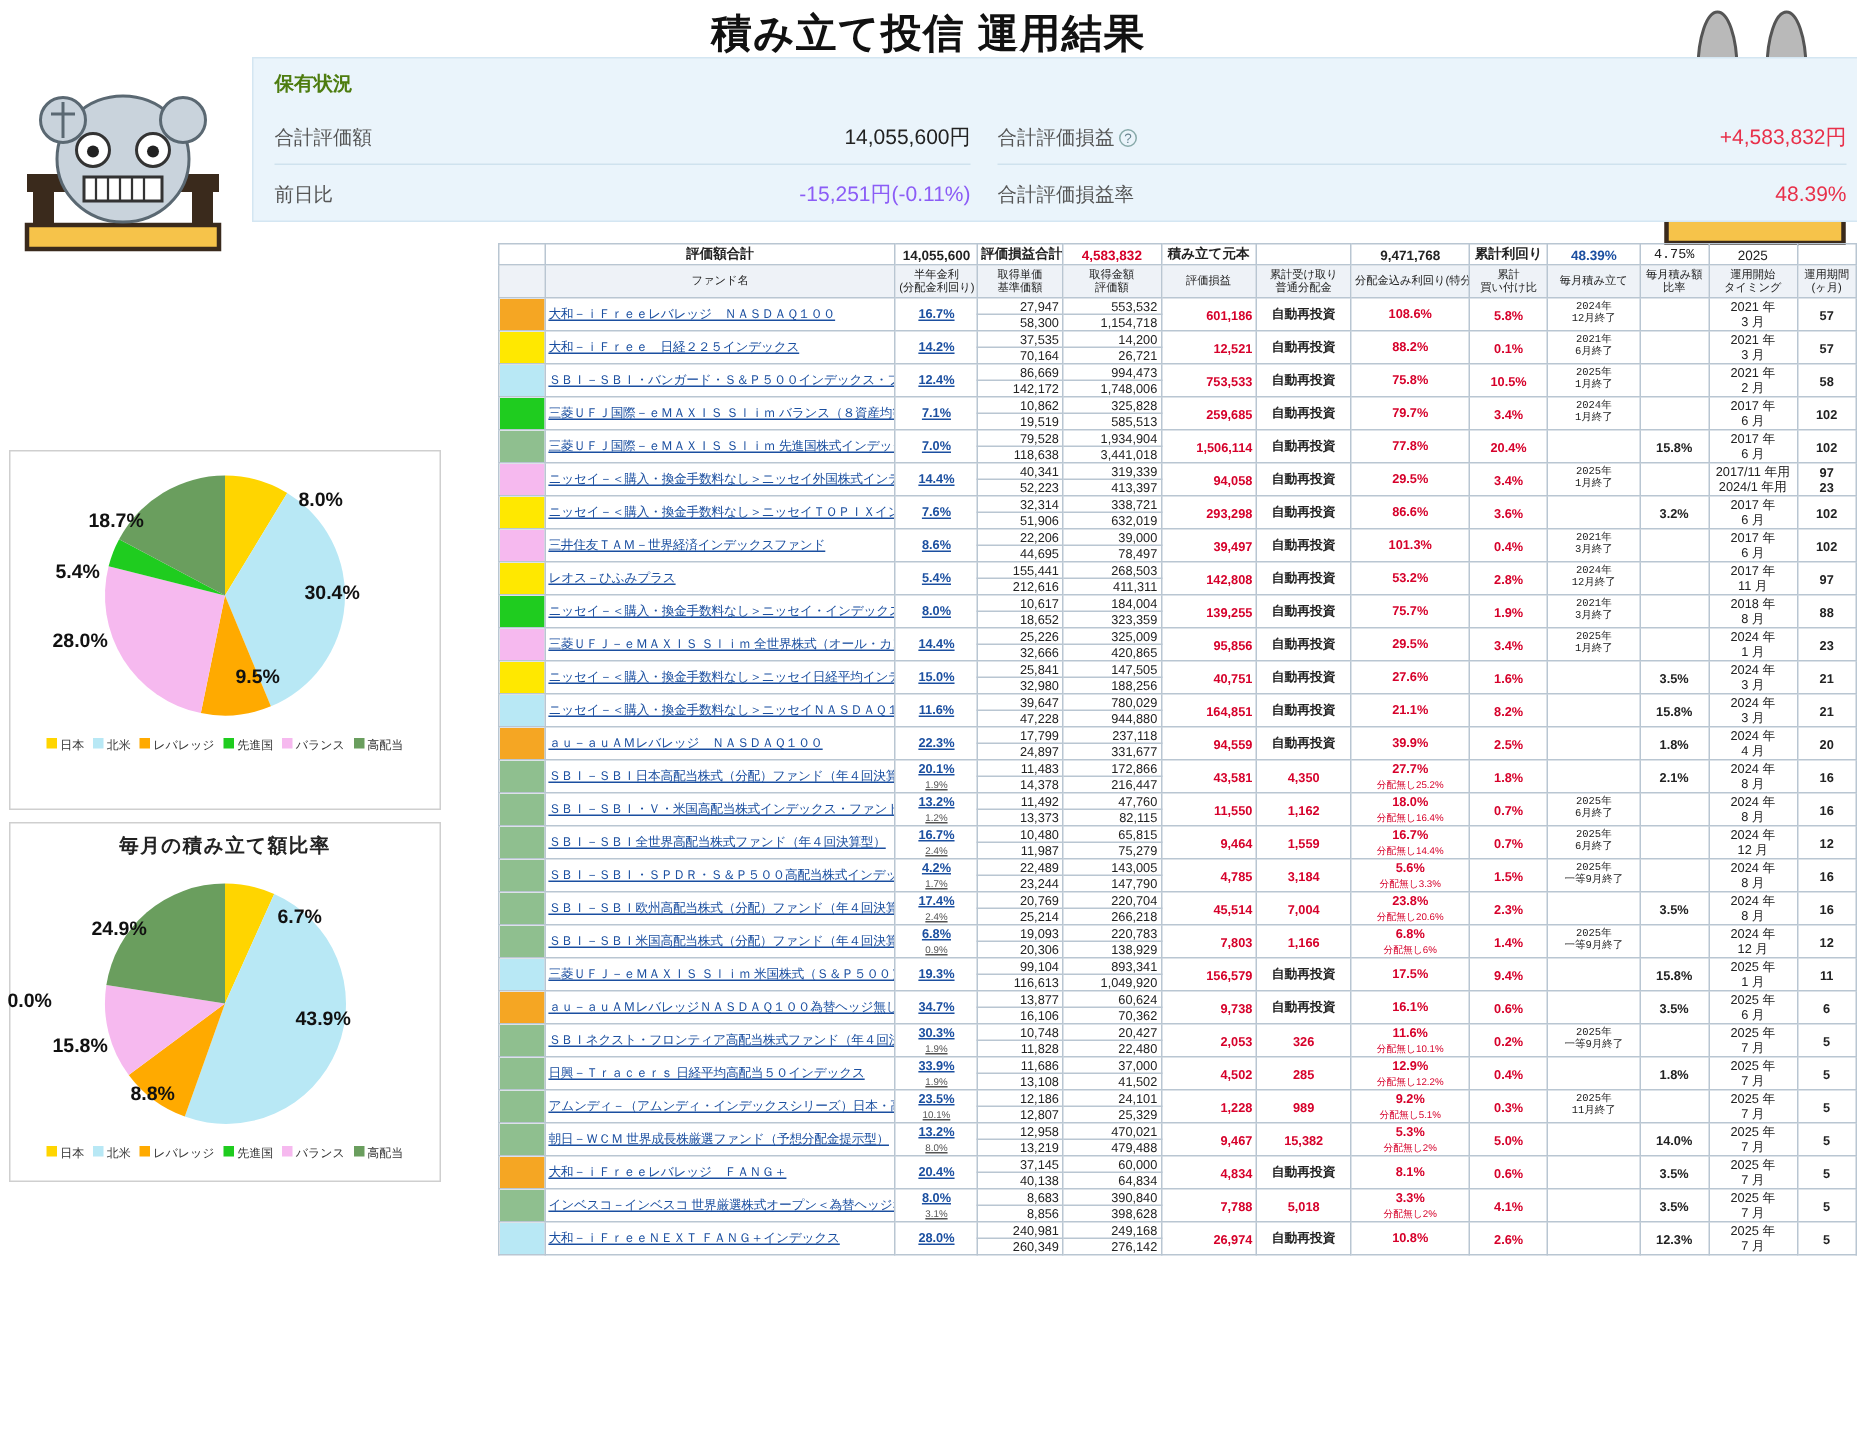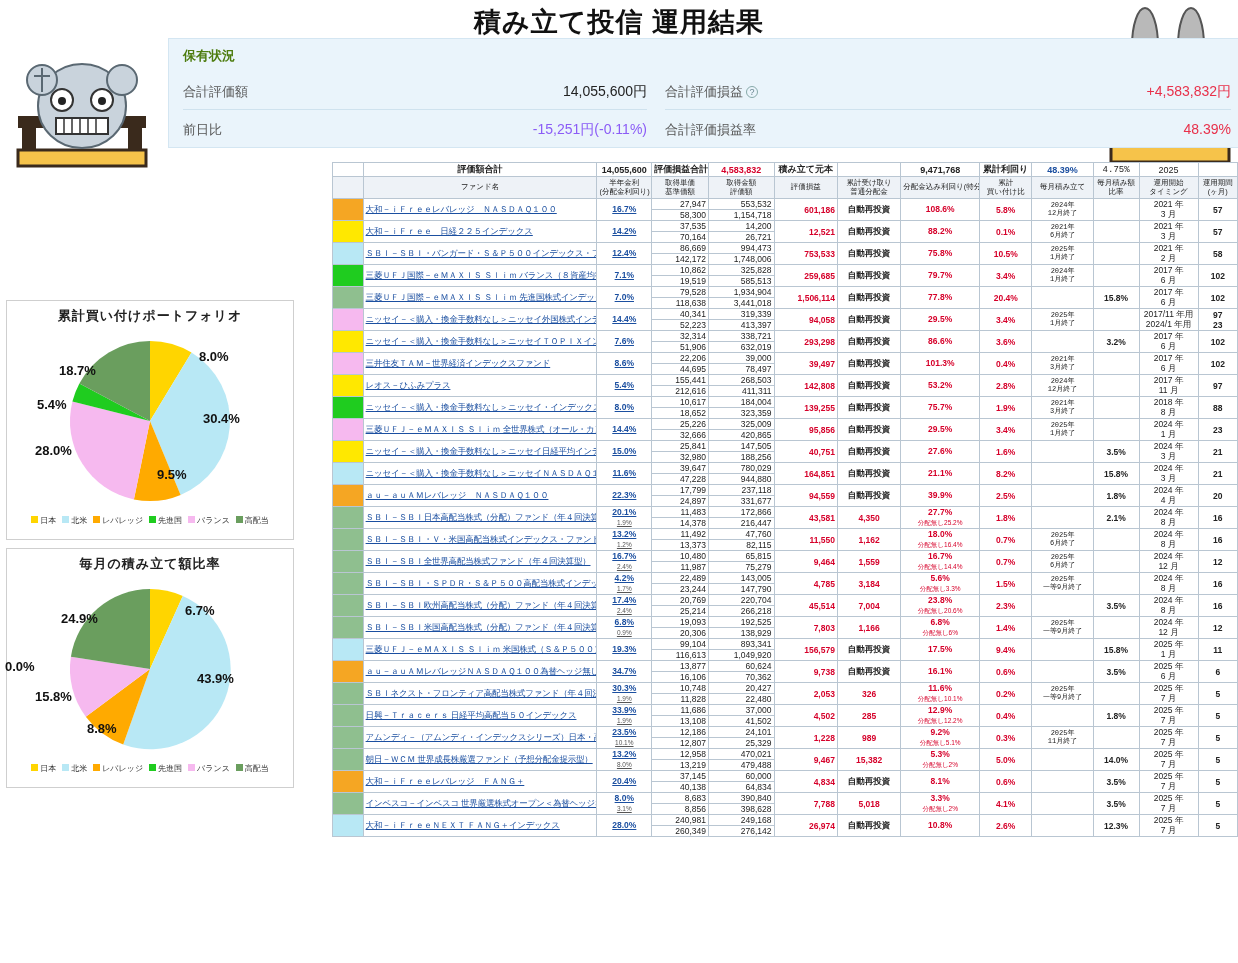--- a/index.html
+++ b/index.html
@@ -155,21 +155,20 @@
   <div class="sum-label" style="left:496px; top:44px;">
     <span>合計評価損益</span><span class="q-icon">?</span>
   </div>
   <div class="sum-val red" style="left:860px; top:44px; width:202px;">+4,583,832円</div>
 
   <div class="sum-label" style="left:496px; top:82px;">合計評価損益率</div>
   <div class="sum-val red" style="left:860px; top:82px; width:202px;">48.39%</div>
 </div>
 
 <div class="card" style="left:6px; top:300px; width:288px; height:240px;">
-  <div class="card-title">累計買い付けポートフォリオ</div>
   <div class="pie-wrap" style="height:188px;">
     <svg width="286" height="188" viewBox="0 0 286 188">
 
       <g transform="translate(143,96)">
         <path d="M0 0 L0 -80 A80 80 0 0 1 41.5 -68.4 Z" fill="#ffd500"></path>
         <path d="M0 0 L41.5 -68.4 A80 80 0 0 1 30.6 73.9 Z" fill="#b8e8f5"></path>
         <path d="M0 0 L30.6 73.9 A80 80 0 0 1 -16.1 78.4 Z" fill="#ffaa00"></path>
         <path d="M0 0 L-16.1 78.4 A80 80 0 0 1 -77.6 -19.5 Z" fill="#f6b9ef"></path>
         <path d="M0 0 L-77.6 -19.5 A80 80 0 0 1 -70.6 -37.5 Z" fill="#1fcc1f"></path>
         <path d="M0 0 L-70.6 -37.5 A80 80 0 0 1 0 -80 Z" fill="#6a9e5e"></path>
@@ -628,21 +627,21 @@
         </tr>
         <tr>
           <td class="num">25,214</td>
           <td class="num">266,218</td>
         </tr>
         <tr>
           <td class="swatch" rowspan="2" style="background:#8fbf8f"></td>
           <td rowspan="2"><span class="fundname">ＳＢＩ－ＳＢＩ米国高配当株式（分配）ファンド（年４回決算型）</span></td>
           <td rowspan="2" class="ctr cell-2line"><span class="pctlink">6.8%</span><br><span class="sub2" style="text-decoration:underline">0.9%</span></td>
           <td class="num">19,093</td>
-          <td class="num">192,525</td>
+          <td class="num">220,783</td>
           <td rowspan="2" class="num r-red">7,803</td>
           <td rowspan="2" class="ctr num r-red">1,166</td>
           <td rowspan="2" class="ctr cell-2line"><span class="bold r-red">6.8%</span><br><span class="sub">分配無し6%</span></td>
           <td rowspan="2" class="ctr bold r-red">1.4%</td>
           <td rowspan="2" class="ctr tiny cell-2line">2025年<br>一等9月終了</td>
           <td rowspan="2" class="ctr bold"></td>
           <td rowspan="2" class="ctr cell-2line">2024 年<br>12 月</td>
           <td rowspan="2" class="ctr bold">12</td>
         </tr>
         <tr>

